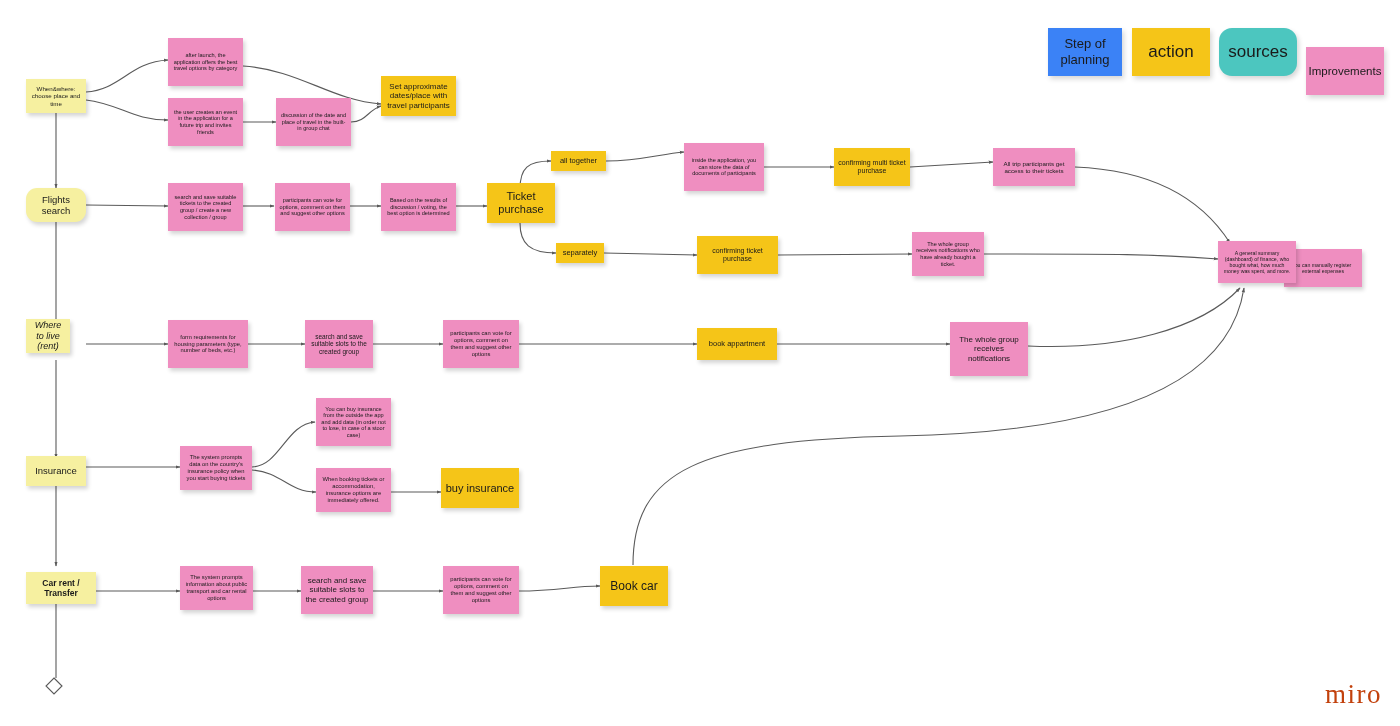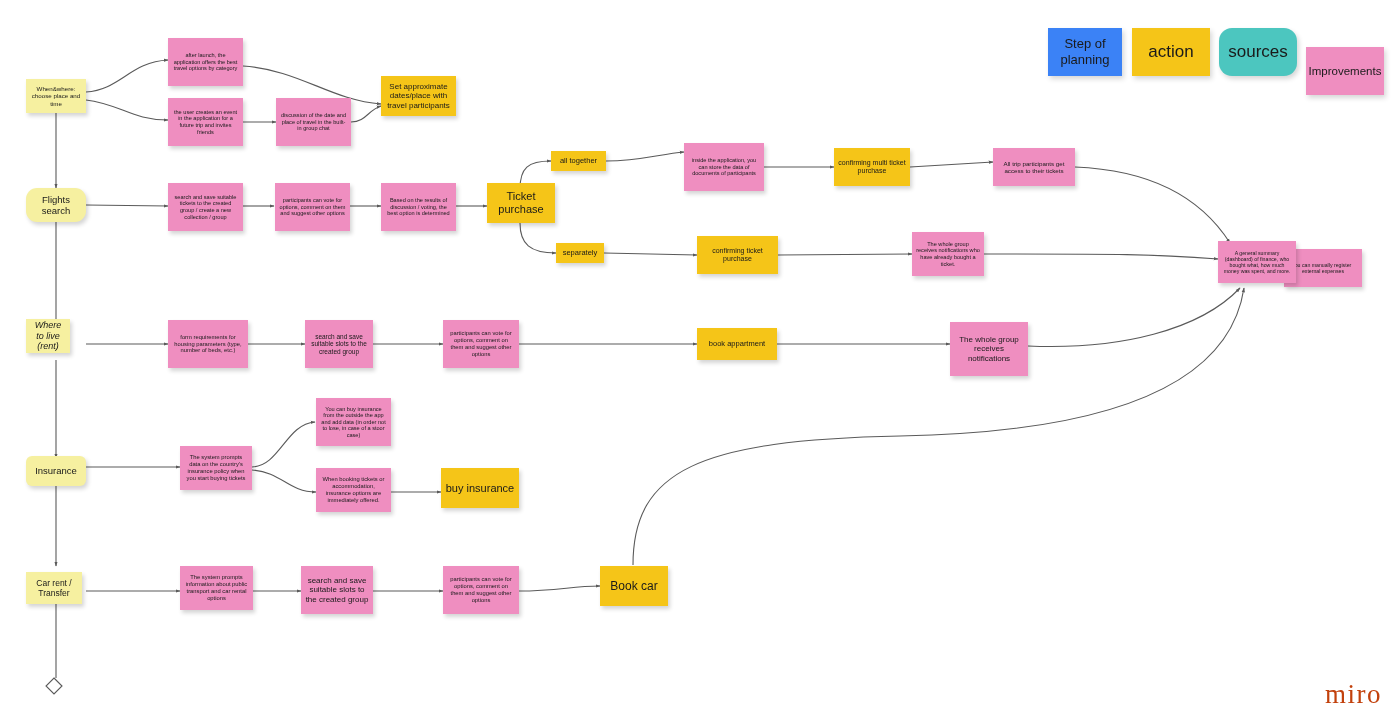--- a/index.html
+++ b/index.html
@@ -155,24 +155,24 @@
 
   <div class="note n-step" style="left:26px; top:79px; width:60px; height:34px; font-size:6.2px;">
     <span>When&amp;where: choose place and time</span>
   </div>
   <div class="note n-step" style="left:26px; top:188px; width:60px; height:34px; font-size:9.5px;border-radius:11px;">
     <span>Flights search</span>
   </div>
   <div class="note n-step" style="left:26px; top:319px; width:44px; height:34px; font-size:9px;font-style:italic;">
     <span>Where to live (rent)</span>
   </div>
-  <div class="note n-step" style="left:26px; top:456px; width:60px; height:30px; font-size:9.5px;border-radius:6px;">
+  <div class="note n-step" style="left:26px; top:456px; width:60px; height:30px; font-size:9.5px;">
     <span>Insurance</span>
   </div>
-  <div class="note n-step" style="left:26px; top:572px; width:56px; height:32px; font-size:8.5px;">
+  <div class="note n-step" style="left:26px; top:572px; width:70px; height:32px; font-size:8.5px;font-weight:bold;">
     <span>Car rent / Transfer</span>
   </div>
 
   <div class="note n-pink" style="left:168px; top:38px; width:75px; height:48px; font-size:5.6px;">
     <span>after launch, the application offers the best travel options by category</span>
   </div>
   <div class="note n-pink" style="left:168px; top:98px; width:75px; height:48px; font-size:5.6px;">
     <span>the user creates an event in the application for a future trip and invites friends</span>
   </div>
   <div class="note n-pink" style="left:276px; top:98px; width:75px; height:48px; font-size:5.6px;">

